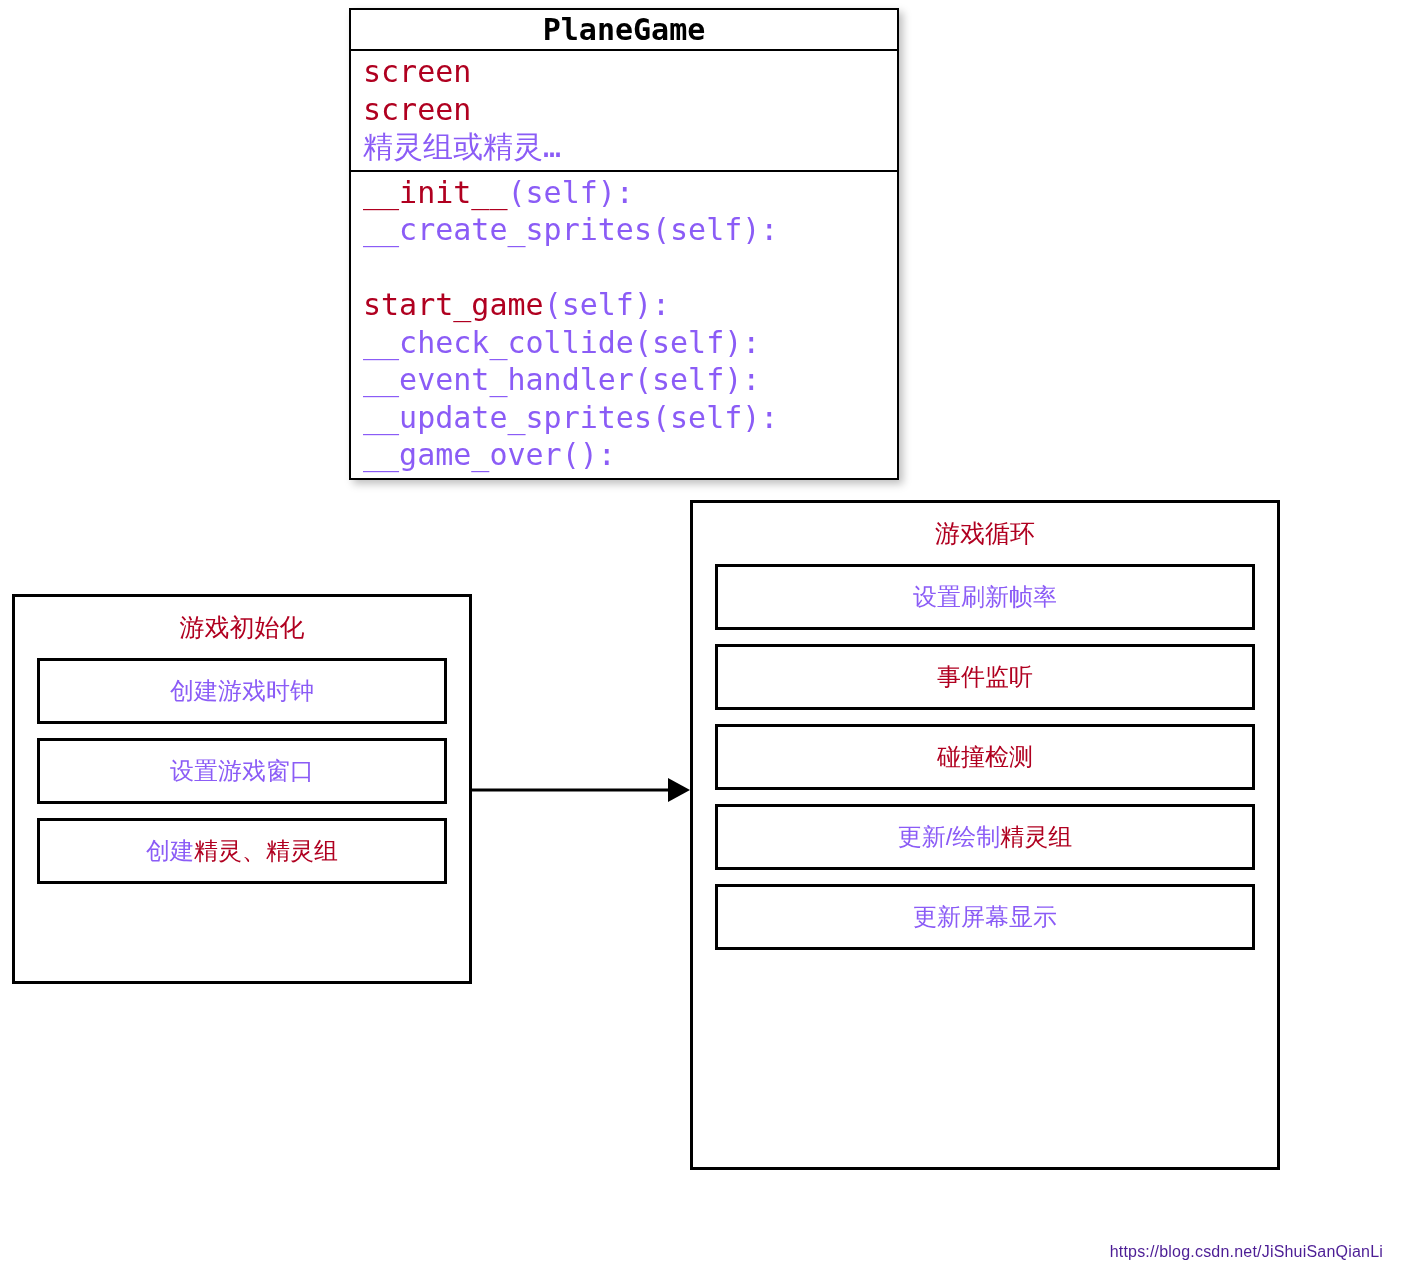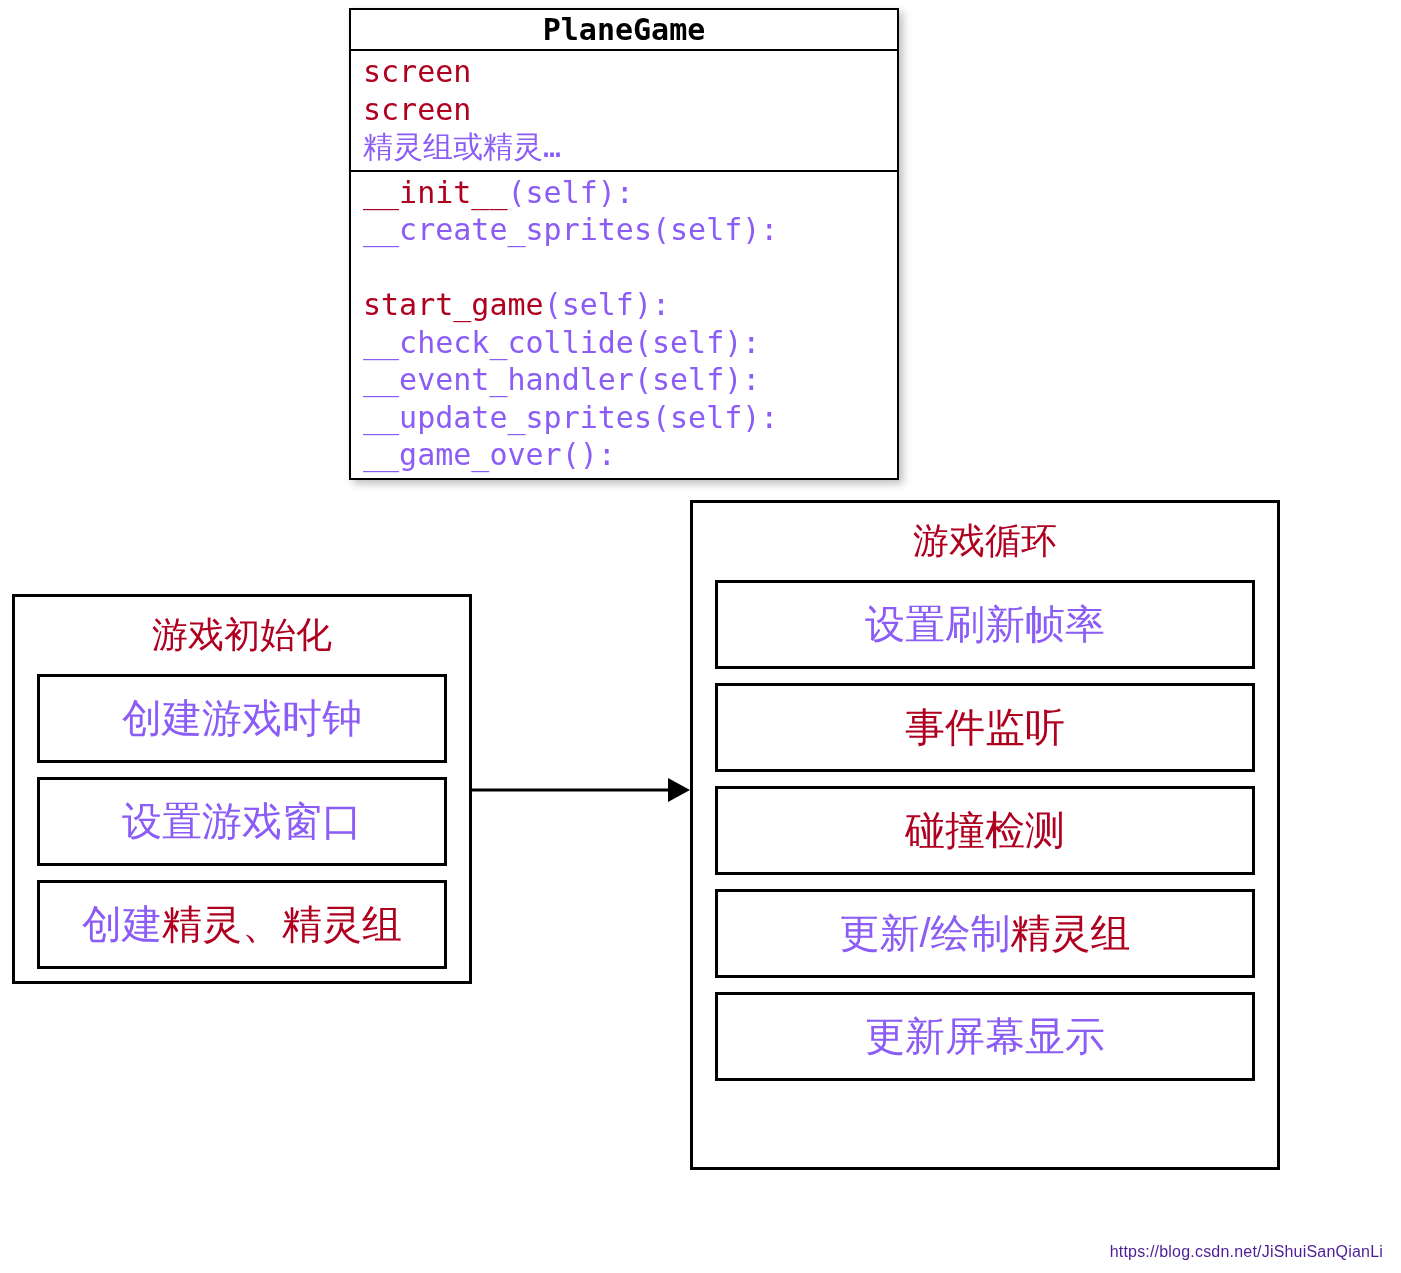--- a/index.html
+++ b/index.html
@@ -41,28 +41,28 @@
   .class-section.attrs { border-bottom: 2px solid #000; }
   .class-line { white-space: pre; }
 
   .flow-box {
     position: absolute;
     border: 3px solid #000;
     background: #fff;
   }
   .flow-title {
     text-align: center;
-    font-size: 36px;
+    font-size: 25px;
     margin: 14px 0 12px 0;
   }
   .step {
     border: 3px solid #000;
     margin: 14px 22px;
     text-align: center;
-    font-size: 40px;
+    font-size: 24px;
     padding: 14px 8px;
     background: #fff;
   }
 
   #init-box {
     left: 12px;
     top: 594px;
     width: 460px;
     height: 390px;
   }

